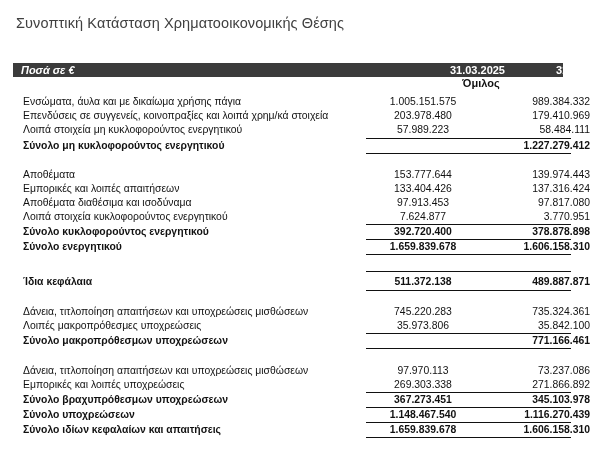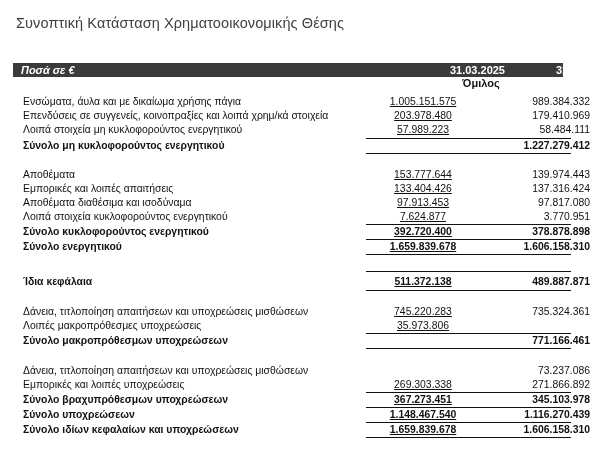--- a/index.html
+++ b/index.html
@@ -26,21 +26,21 @@
       position: absolute; left: 8px; top: 0px; line-height: 14px; font-style: italic;
     }
     .header-bar .col {
       position: absolute; top: 0; line-height: 14px; width: 120px; text-align: right;
     }
     .row {
       position: absolute; left: 0; width: 601px; height: 13px;
       font-size: 10.4px; line-height: 13px;
     }
     .row .label { position: absolute; left: 23px; top: 0; white-space: nowrap; }
-    .row .v1 { position: absolute; left: 378px; width: 90px; text-align: center; top: 0; text-decoration: underline; }
+    .row .v1 { position: absolute; left: 378px; width: 90px; text-align: center; top: 0; }
     .row .v2 { position: absolute; left: 490px; width: 100px; text-align: right; top: 0; }
     .row.bold { font-weight: bold; }
     .rule {
       position: absolute; left: 366px; width: 205px; height: 0;
       border-top: 1px solid #111;
     }
   </style>
 </head>
 <body>
 
@@ -74,21 +74,21 @@
   <span class="v2">1.227.279.412</span>
 </div>
 <div class="rule" style="top:153px"></div>
 
 <div class="row" style="top:168px">
   <span class="label">Αποθέματα</span>
   <span class="v1">153.777.644</span>
   <span class="v2">139.974.443</span>
 </div>
 <div class="row" style="top:182px">
-  <span class="label">Εμπορικές και λοιπές απαιτήσεις</span>
+  <span class="label">Εμπορικές και λοιπές απαιτήσεων</span>
   <span class="v1">133.404.426</span>
   <span class="v2">137.316.424</span>
 </div>
 <div class="row" style="top:196px">
   <span class="label">Αποθέματα διαθέσιμα και ισοδύναμα</span>
   <span class="v1">97.913.453</span>
   <span class="v2">97.817.080</span>
 </div>
 <div class="row" style="top:210px">
   <span class="label">Λοιπά στοιχεία κυκλοφορούντος ενεργητικού</span>
@@ -118,30 +118,32 @@
 <div class="rule" style="top:290px"></div>
 
 <div class="row" style="top:305px">
   <span class="label">Δάνεια, τιτλοποίηση απαιτήσεων και υποχρεώσεις μισθώσεων</span>
   <span class="v1">745.220.283</span>
   <span class="v2">735.324.361</span>
 </div>
 <div class="row" style="top:319px">
   <span class="label">Λοιπές μακροπρόθεσμες υποχρεώσεις</span>
   <span class="v1">35.973.806</span>
+  <span class="v2">35.842.100</span>
 </div>
 <div class="rule" style="top:333px"></div>
 <div class="row bold" style="top:334px">
   <span class="label">Σύνολο μακροπρόθεσμων υποχρεώσεων</span>
   <span class="v2">771.166.461</span>
 </div>
 <div class="rule" style="top:348px"></div>
 
 <div class="row" style="top:364px">
   <span class="label">Δάνεια, τιτλοποίηση απαιτήσεων και υποχρεώσεις μισθώσεων</span>
+  <span class="v1">97.970.113</span>
   <span class="v2">73.237.086</span>
 </div>
 <div class="row" style="top:378px">
   <span class="label">Εμπορικές και λοιπές υποχρεώσεις</span>
   <span class="v1">269.303.338</span>
   <span class="v2">271.866.892</span>
 </div>
 <div class="rule" style="top:392px"></div>
 <div class="row bold" style="top:393px">
   <span class="label">Σύνολο βραχυπρόθεσμων υποχρεώσεων</span>
@@ -149,17 +151,17 @@
   <span class="v2">345.103.978</span>
 </div>
 <div class="rule" style="top:407px"></div>
 <div class="row bold" style="top:408px">
   <span class="label">Σύνολο υποχρεώσεων</span>
   <span class="v1">1.148.467.540</span>
   <span class="v2">1.116.270.439</span>
 </div>
 <div class="rule" style="top:422px"></div>
 <div class="row bold" style="top:423px">
-  <span class="label">Σύνολο ιδίων κεφαλαίων και υποχρεώσεων</span>
+  <span class="label">Σύνολο ιδίων κεφαλαίων και απαιτήσεις</span>
   <span class="v1">1.659.839.678</span>
   <span class="v2">1.606.158.310</span>
 </div>
 <div class="rule" style="top:437px"></div>
 
 </body></html>

